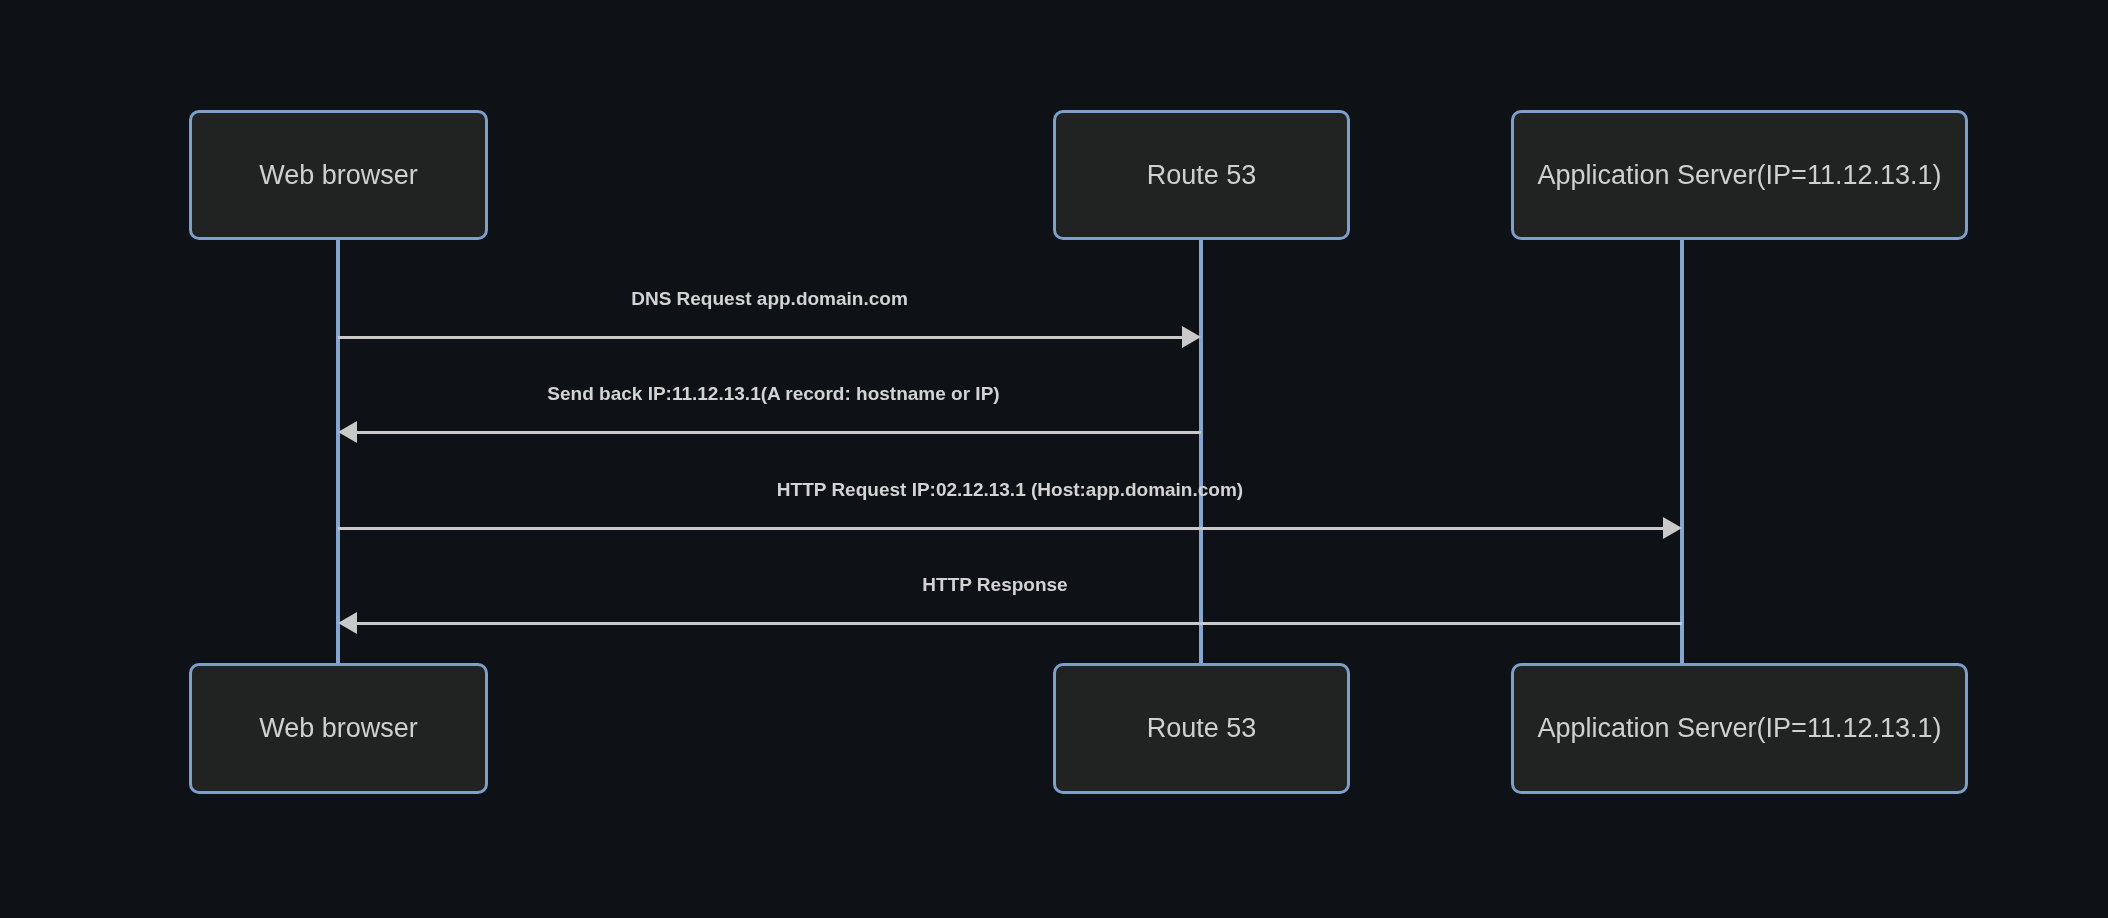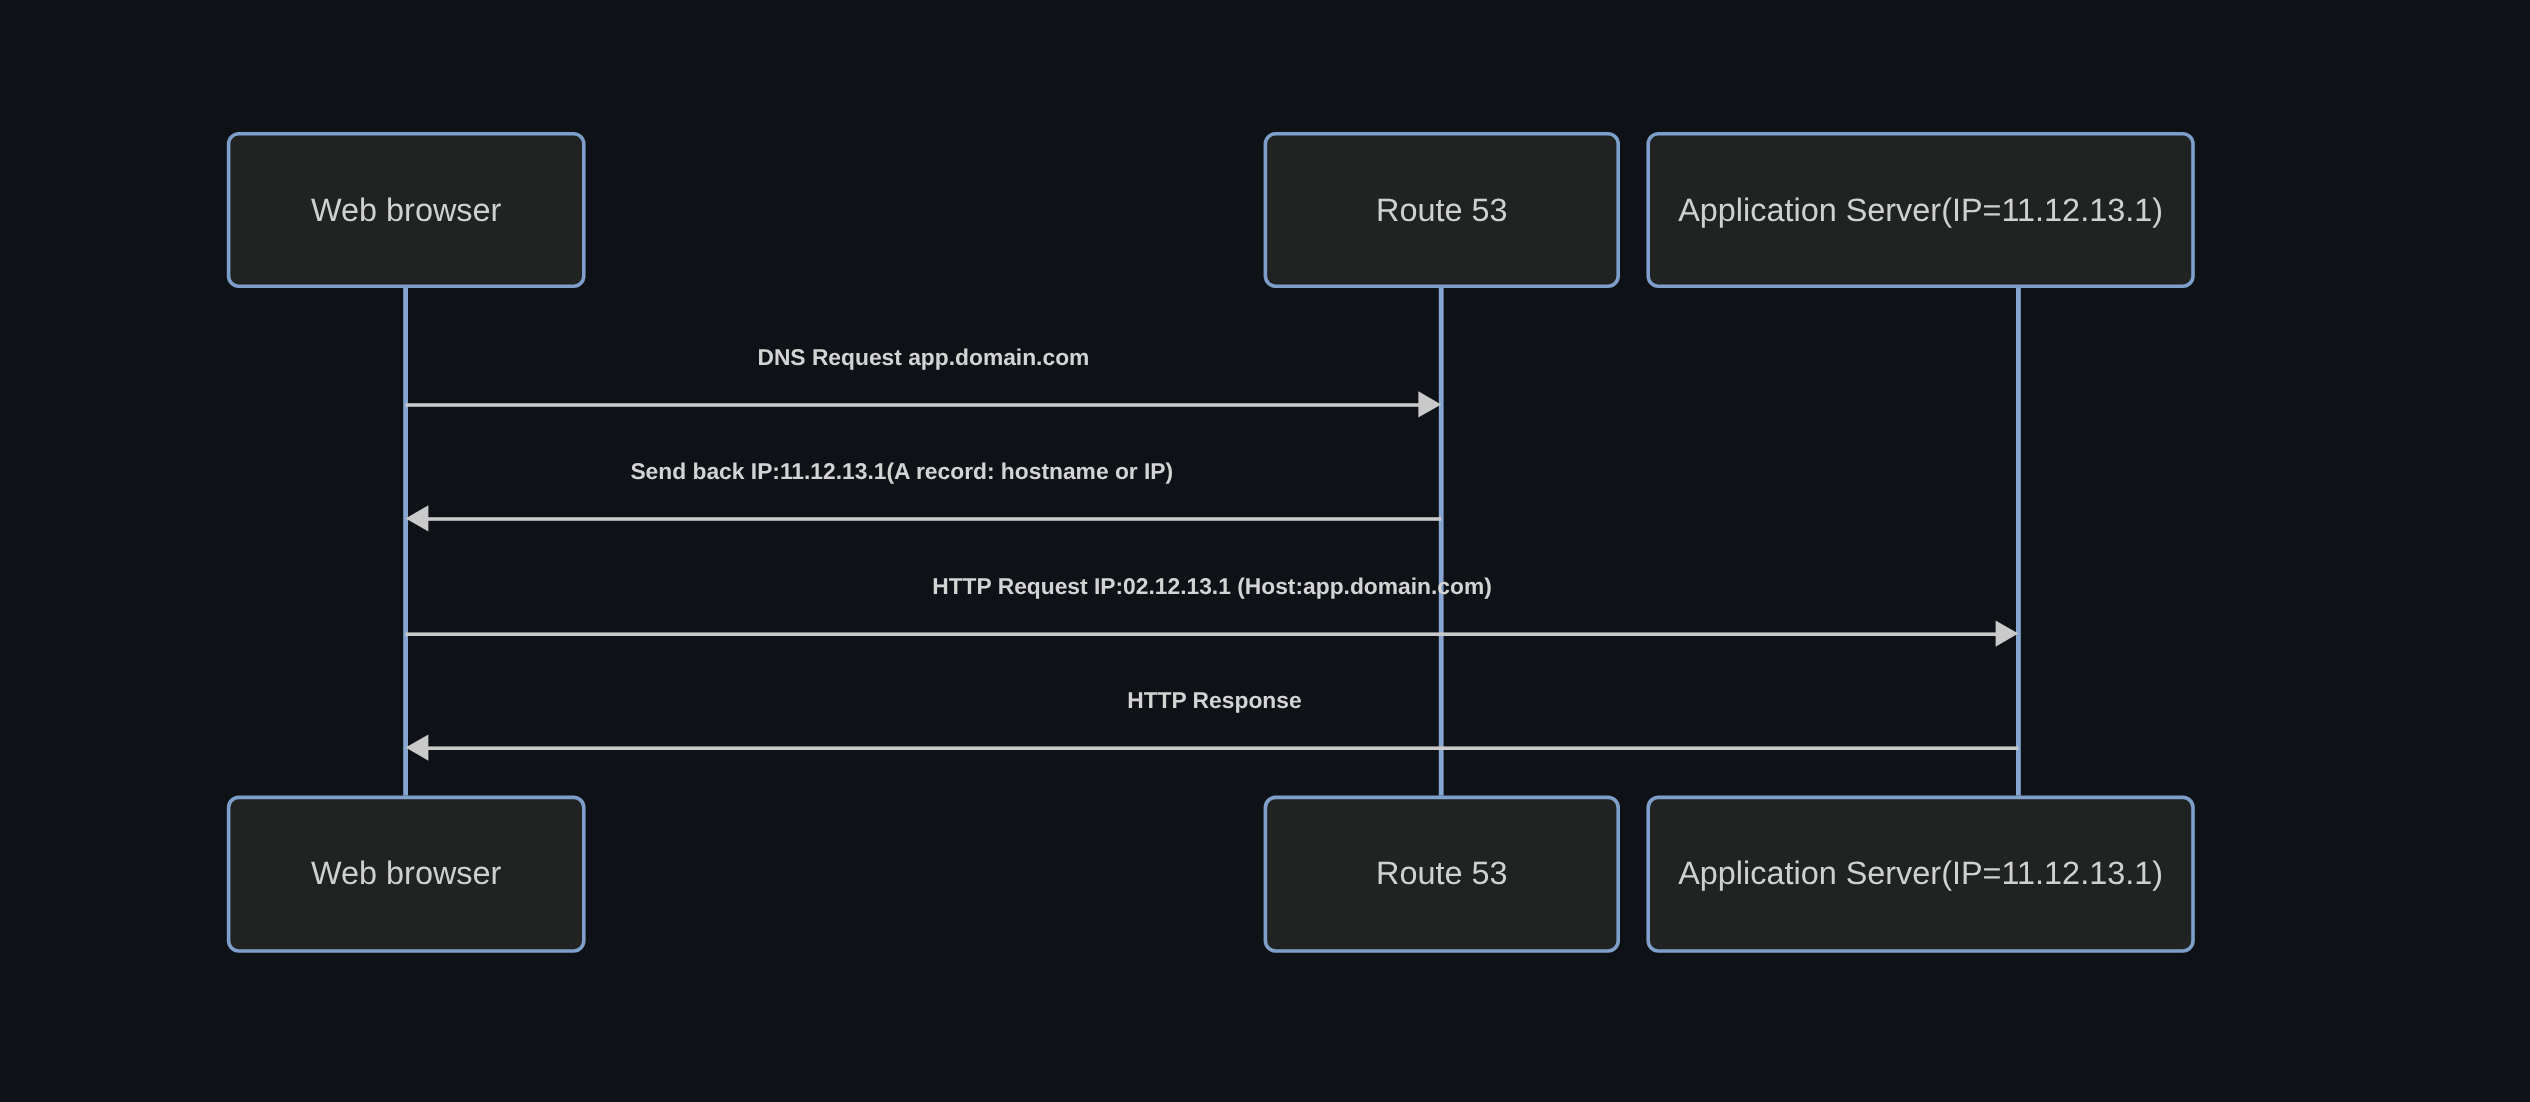--- a/index.html
+++ b/index.html
@@ -27,21 +27,21 @@
     background: var(--actor-fill);
     border: 3px solid var(--actor-border);
     border-radius: 10px;
     display: flex; align-items: center; justify-content: center;
     color: var(--actor-text);
     font-size: 27px;
     white-space: nowrap;
   }
   .a-web   { left: 189px;  width: 299px; }
   .a-route { left: 1053px; width: 297px; text-align: right; }
-  .a-app   { left: 1372px; width: 457px; }
+  .a-app   { left: 1511px; width: 457px; }
   .row-top    { top: 110px; }
   .row-bottom { top: 663px; height: 131px; }
 
   
   .lifeline {
     position: absolute;
     top: 240px; height: 423px; width: 4px;
     background: var(--lifeline);
   }
   .l-web   { left: 336px; }
@@ -73,29 +73,29 @@
     line-height: 40px;
     color: var(--message-text);
     white-space: nowrap;
   }
 
   
   .m1-label { left: 338px;  width: 863px;  top: 279px; }
   .m1-line  { left: 338px;  width: 845px;  top: 336px; }
   .m1-head  { left: 1182px; top: 326px; }
   
-  .m2-label { left: 320px;  width: 863px;  top: 374px; }
+  .m2-label { left: 342px;  width: 863px;  top: 374px; }
   .m2-line  { left: 356px;  width: 845px;  top: 431px; }
   .m2-head  { left: 338px;  top: 421px; }
   
   .m3-label { left: 338px;  width: 1344px; top: 470px; }
   .m3-line  { left: 338px;  width: 1326px; top: 527px; }
   .m3-head  { left: 1663px; top: 517px; }
   
-  .m4-label { left: 340px;  width: 1344px; top: 565px; }
+  .m4-label { left: 323px;  width: 1344px; top: 565px; }
   .m4-line  { left: 356px;  width: 1326px; top: 622px; }
   .m4-head  { left: 338px;  top: 612px; }
 </style>
 </head>
 <body>
 
 <div class="stage">
 
   <div class="lifeline l-web"></div>
   <div class="lifeline l-route"></div>

